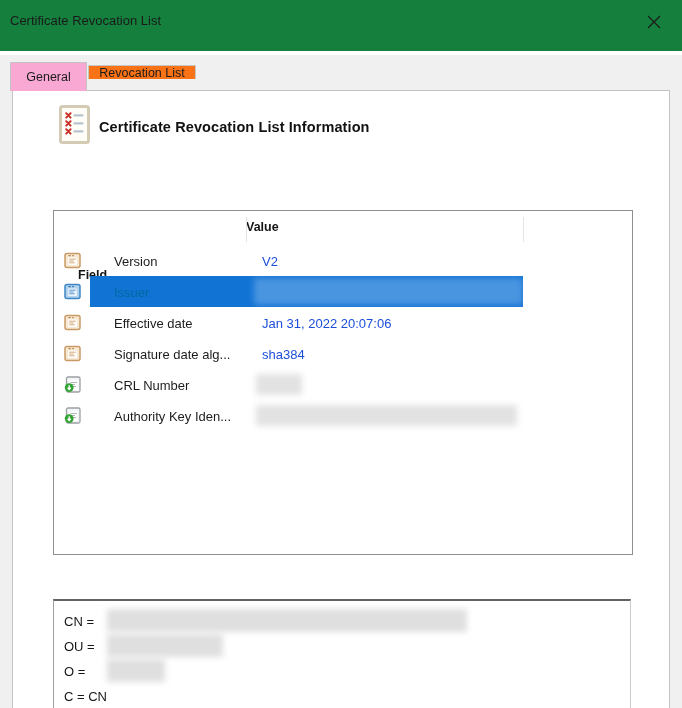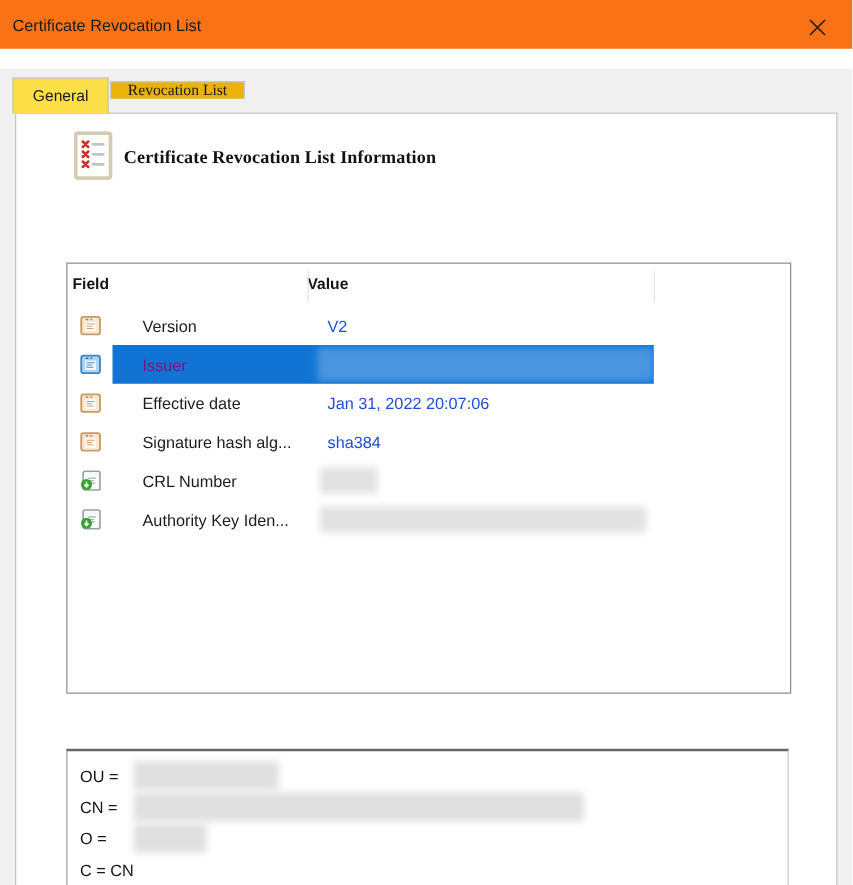--- a/index.html
+++ b/index.html
@@ -4,59 +4,59 @@
 <style>
   * { margin:0; padding:0; box-sizing:border-box; }
   html,body { width:682px; height:708px; overflow:hidden; }
   body {
     position:relative;
     font-family:"Liberation Sans", sans-serif;
     background:#ffffff;
     color:#1c1c1c;
     --sel:#1173d4;
   }
-  .titlebar { position:absolute; top:0; left:0; right:0; height:39px; background:#f97316; }
+  .titlebar { position:absolute; top:0; left:0; right:0; height:51px; background:#15803d; }
   .title { position:absolute; left:10px; top:13px; font-size:13px; color:#1a1a1a; }
   .close-btn { position:absolute; right:12px; top:8px; width:32px; height:28px;
     display:flex; align-items:center; justify-content:center; cursor:pointer; }
 
   .dialog-bg { position:absolute; top:55px; left:0; right:0; bottom:0; background:#f0f0f0; }
 
   .tab { position:absolute; display:flex; align-items:center; justify-content:center;
     font-size:12.5px; color:#1b1b1b; cursor:pointer; }
-  .tab-general { left:10px; top:7px; width:77px; height:29px; background:#fde047;
+  .tab-general { left:10px; top:7px; width:77px; height:29px; background:#f9a8d4;
     border:1px solid #c3c3c3; border-bottom:none; z-index:3; }
-  .tab-rl { left:88px; top:10px; width:108px; height:14px; background:#eab308;
-    border:1px solid #c6c6c6; border-bottom:none; z-index:1;font-family:Liberation Serif, serif; }
+  .tab-rl { left:88px; top:10px; width:108px; height:14px; background:#f97316;
+    border:1px solid #c6c6c6; border-bottom:none; z-index:1; }
 
   .pane { position:absolute; left:12px; right:12px; top:35px; bottom:-4px;
     background:#fff; border:1px solid #c3c3c3; border-bottom:none; z-index:2; overflow:hidden; }
 
   .crl-head { position:absolute; left:46px; top:16px; height:39px;
     display:flex; align-items:center; gap:9px; }
-  .crl-title { font-size:14.5px; font-weight:bold; color:#121212; letter-spacing:0.1px;font-family:Liberation Serif, serif; }
+  .crl-title { font-size:14.5px; font-weight:bold; color:#121212; letter-spacing:0.1px; }
 
   .tbl { position:absolute; left:40px; top:119px; width:580px; height:345px;
     border:1px solid #8f8f8f; background:#fff; }
   .tbl-header { position:relative; height:34px; }
   .th { position:absolute; top:9px; font-size:12.5px; font-weight:bold; color:#151515; cursor:default; }
-  .th-field { left:4px; }
+  .th-field { left:24px;margin-top:48px; }
   .th-value { left:192px; }
   .col-sep { position:absolute; top:6px; width:1px; height:25px; background:#e4e4e4; }
   .sep1 { left:192px; }
   .sep2 { left:469px; }
 
   .row { position:relative; height:31px; }
   .row-icon { position:absolute; left:10px; top:7px; width:17px; height:17px; z-index:2; }
   .row-icon svg { display:block; }
   .row-label { position:absolute; left:60px; top:50%; transform:translateY(-50%);
     font-size:13px; color:#1c1c1c; z-index:2; white-space:nowrap; }
   .row-value { position:absolute; left:208px; top:50%; transform:translateY(-50%);
     font-size:13px; color:#1d4ed8; white-space:nowrap; z-index:2; }
-  .row.selected .row-label { color:#701a75; }
+  .row.selected .row-label { color:#0369a1; }
   .sel-bar { position:absolute; left:36px; top:0; width:433px; height:31px;
     background:var(--sel); overflow:hidden; z-index:1; }
 
   .redact { position:absolute; filter:blur(3px); border-radius:1px; }
   .redact-blue { left:164px; top:2px; height:27px; background:#4a95e0; }
   .row-redact { left:202px; top:5px; height:21px; background:#e2e2e2; z-index:1; }
 
   .value-label { position:absolute; left:40px; top:511px; font-size:13px; color:#4c1d95; }
   .value-box { position:absolute; left:40px; top:508px; width:578px; height:215px;
     background:#fff; border:1px solid #a0a0a0; border-top:2px solid #636363;
@@ -158,21 +158,21 @@
           <div class="row">
 
     <span class="row-icon">
               <svg width="17" height="17" viewBox="0 0 17 17">
     <rect x="1" y="1.5" width="15" height="14" rx="2" fill="#f6e8d2" stroke="#ca9a66" stroke-width="1.5"></rect>
     <rect x="4.2" y="5.5" width="8.6" height="7.5" fill="#ffffff"></rect>
     <path d="M5.2 7.2 h6.6 M5.2 9 h4.5 M5.2 10.8 h5.5" stroke="#cfa26c" stroke-width="0.9" fill="none"></path>
     <path d="M4.5 3.6 h2.2 M8.2 3.6 h1.6" stroke="#b5854f" stroke-width="1.1" fill="none"></path>
               </svg>
             </span>
-    <span class="row-label">Signature hash alg...</span>
+    <span class="row-label">Signature date alg...</span>
     <span class="row-value">sha384</span>
 
   </div>
           <div class="row">
 
     <span class="row-icon">
               <svg width="17" height="17" viewBox="0 0 17 17">
     <rect x="2.5" y="1" width="13.5" height="15" rx="1.5" fill="#f4f6f7" stroke="#9aa0a5" stroke-width="1.3"></rect>
     <rect x="5.5" y="4.5" width="8.5" height="9.5" fill="#ffffff"></rect>
     <path d="M6.5 6.5 h6.5 M6.5 8.5 h4.5 M6.5 10.5 h5.5" stroke="#a8adb2" stroke-width="0.9" fill="none"></path>
@@ -198,28 +198,28 @@
     <span class="row-label">Authority Key Iden...</span>
     <span class="row-value"></span>
     <span class="redact row-redact" style="width: 261px;"></span>
   </div>
         </div>
     </div>
 
     <div class="value-label">Value (A):</div>
     <div class="value-box">
         <div class="vline">
+    <span class="vline-text">CN =</span>
+    <span class="redact line-redact" style="width: 360px;"></span>
+  </div>
+        <div class="vline">
     <span class="vline-text">OU =</span>
     <span class="redact line-redact" style="width: 116px;"></span>
   </div>
         <div class="vline">
-    <span class="vline-text">CN =</span>
-    <span class="redact line-redact" style="width: 360px;"></span>
-  </div>
-        <div class="vline">
     <span class="vline-text">O =</span>
     <span class="redact line-redact" style="width: 58px;"></span>
   </div>
         <div class="vline">
     <span class="vline-text">C = CN</span>
 
   </div>
       </div>
 
   </div>

